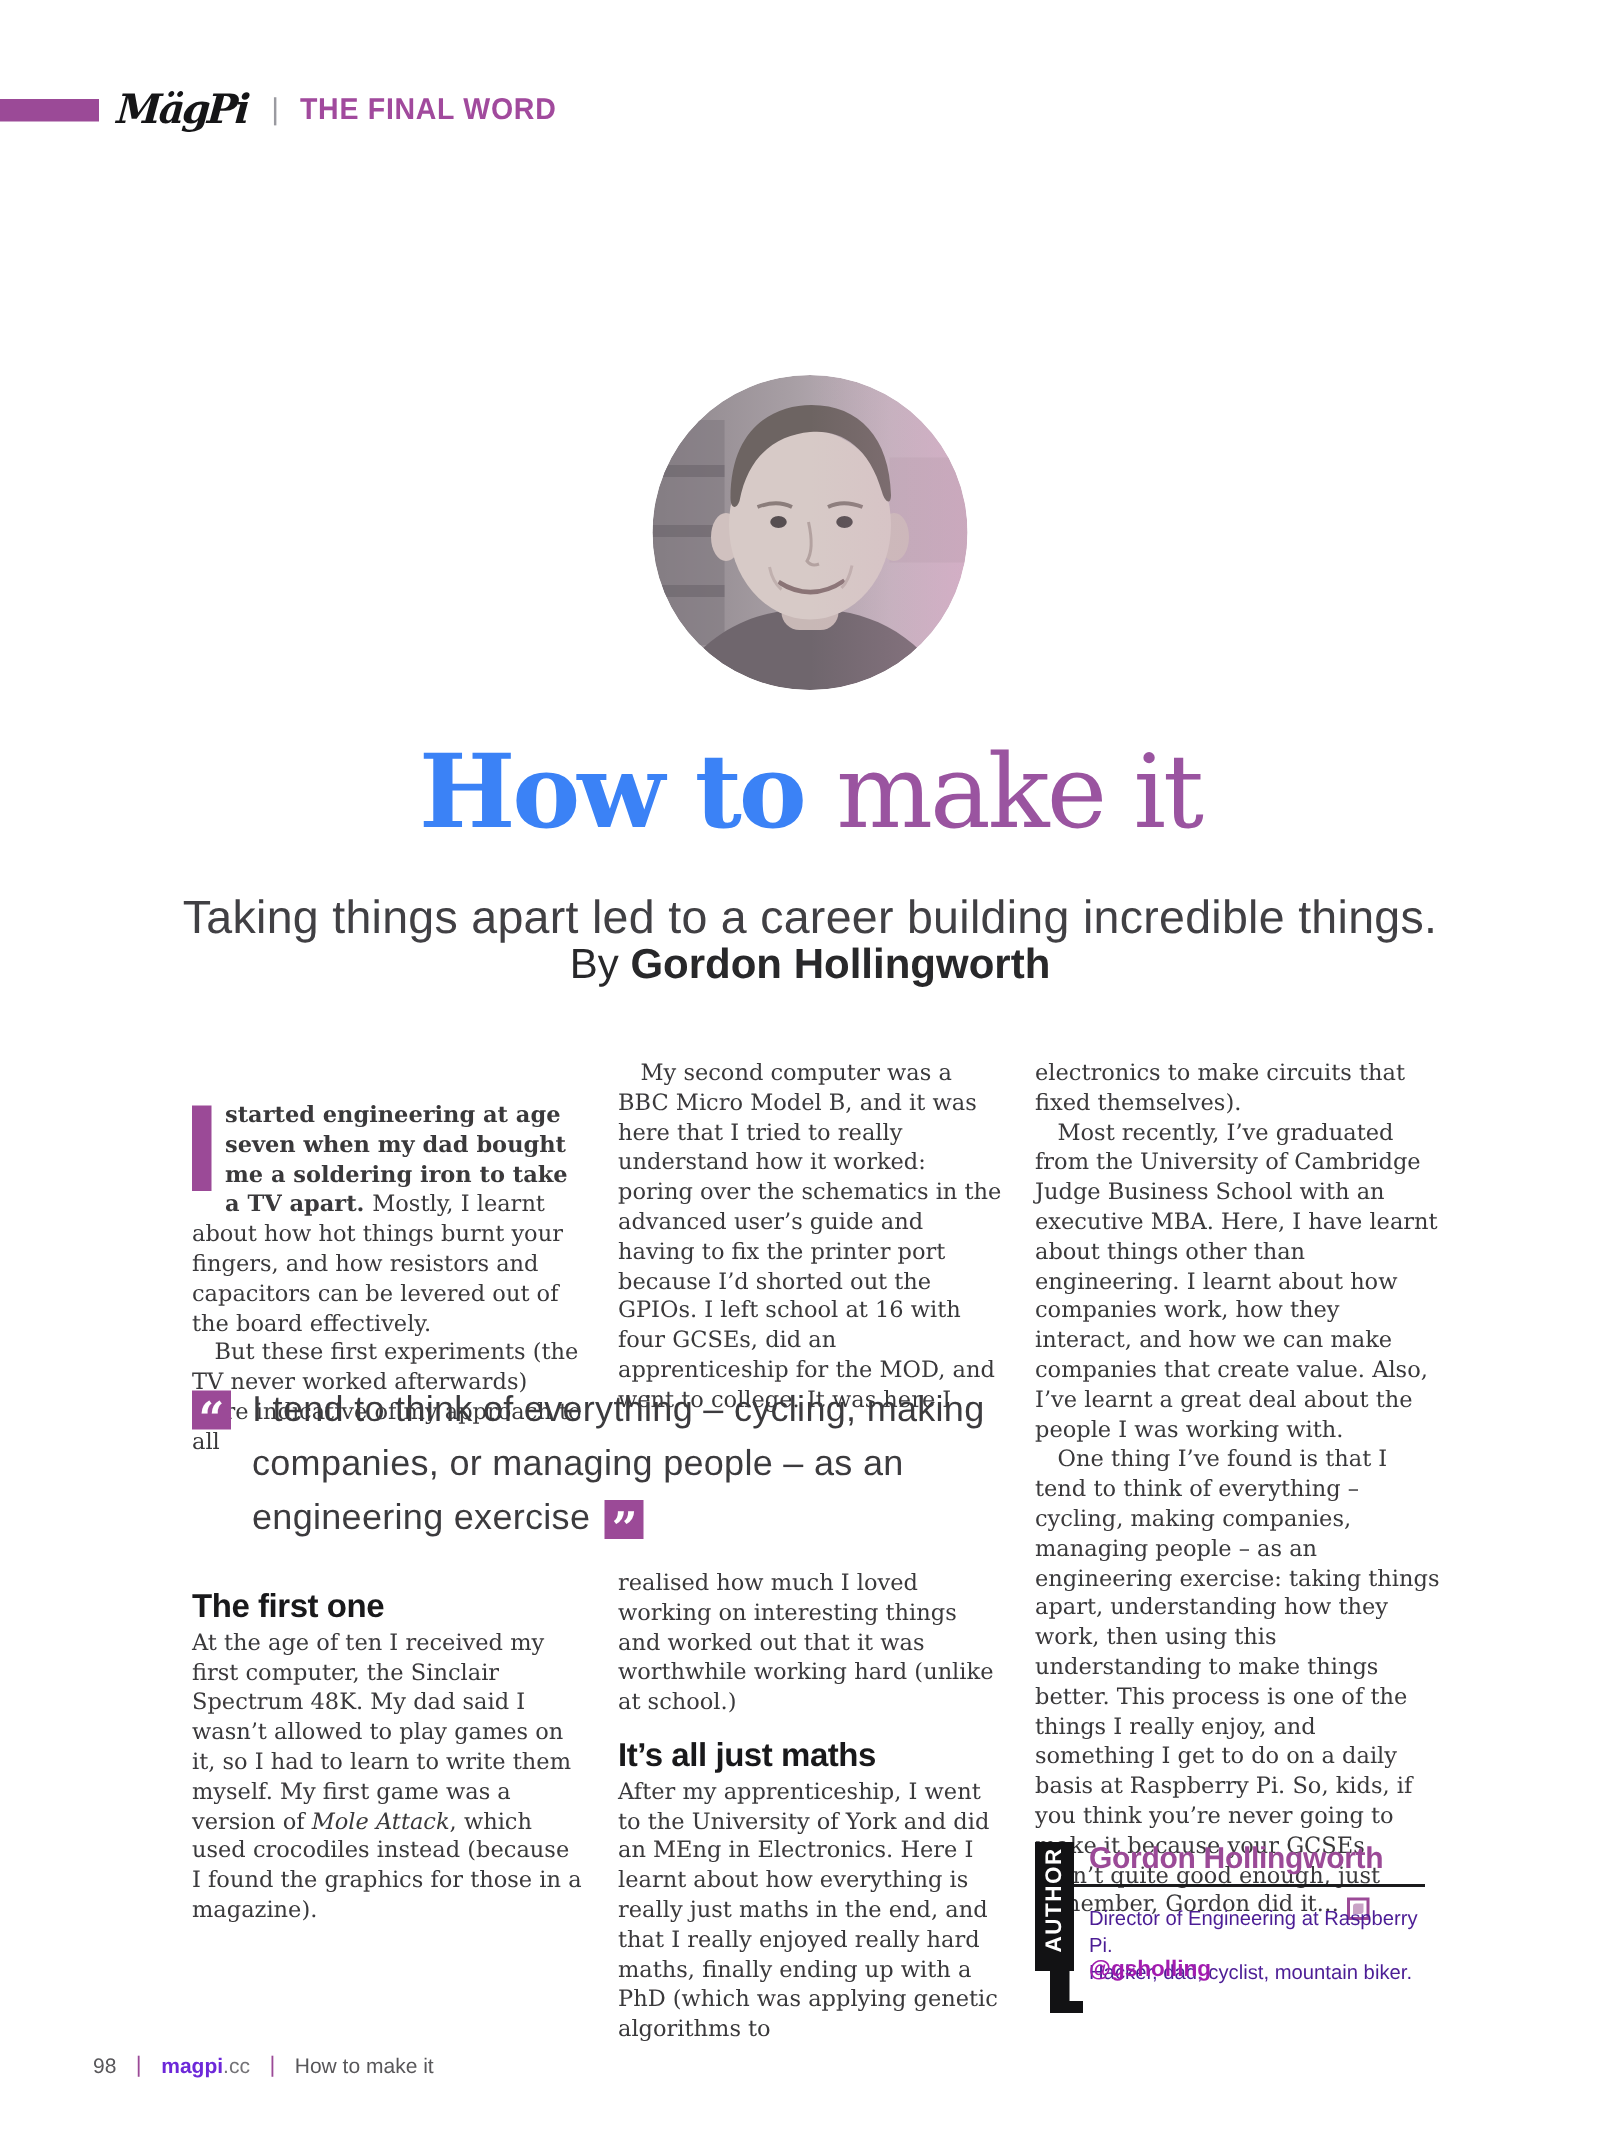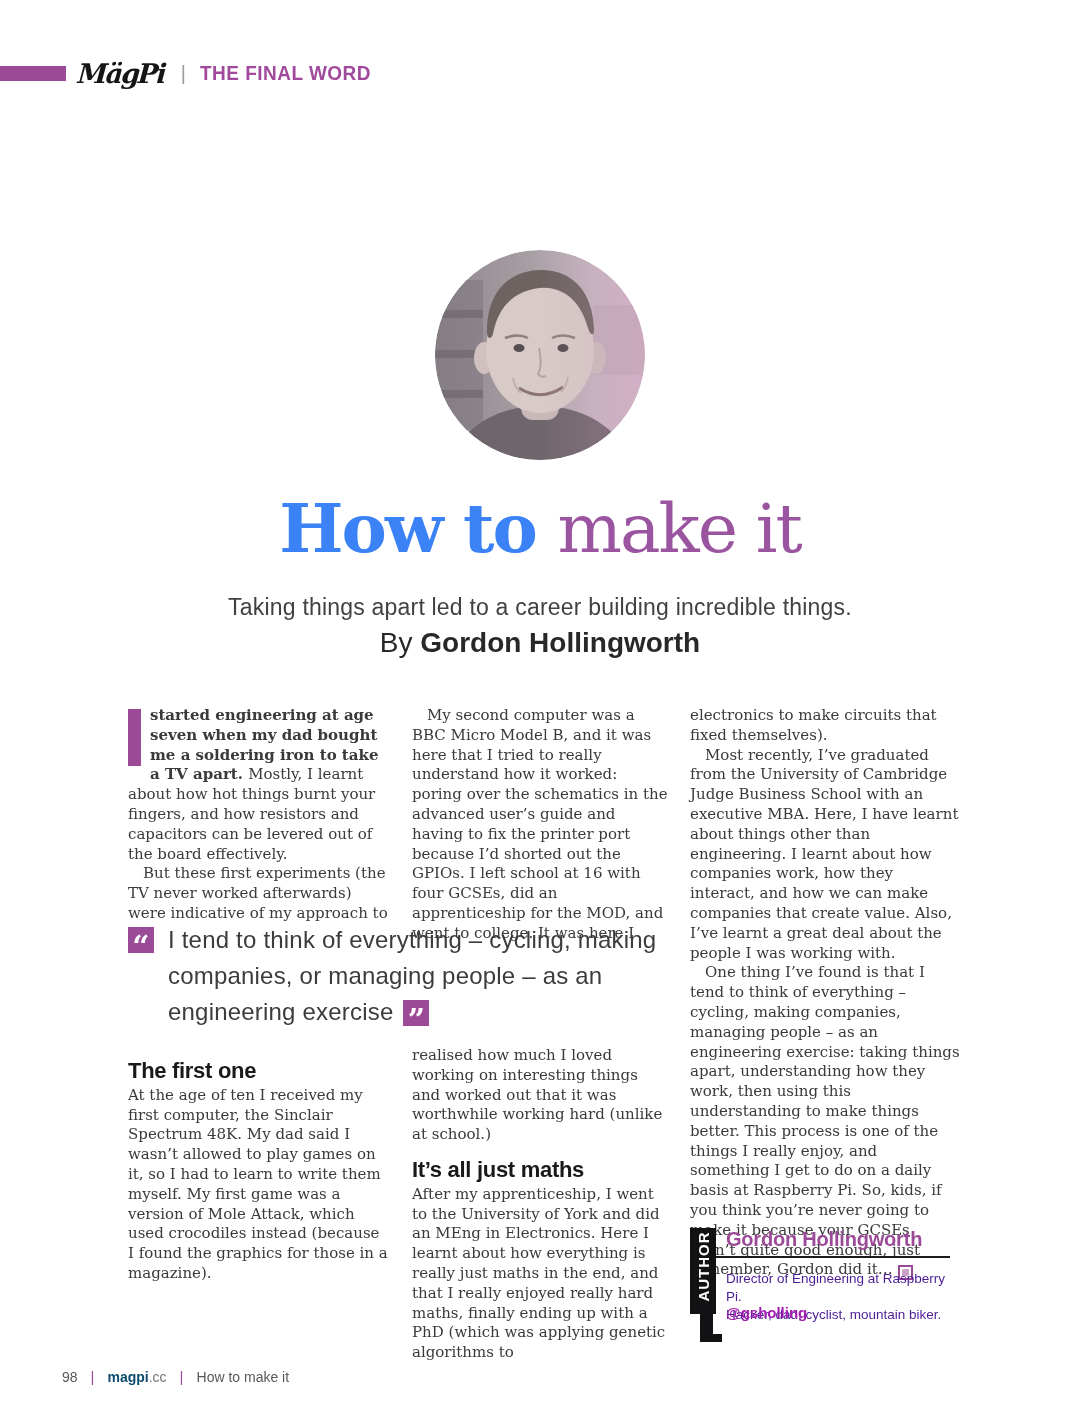--- a/index.html
+++ b/index.html
@@ -20,39 +20,39 @@
     letter-spacing:0.5px; transform:scaleX(0.95); transform-origin:left center; }
   
   .portrait { position:absolute; left:435px; top:250px; width:210px; height:210px;
     border-radius:50%; overflow:hidden; }
   
   .title { position:absolute; left:0; top:494px; width:100%; text-align:center;
     font-family:"DejaVu Serif", serif; font-size:68px; line-height:1; letter-spacing:-2px; }
   .title-black { font-weight:bold; color:#3b82f6; }
   .title-purple { font-weight:normal; color:#9a54a0; }
   .subtitle { position:absolute; left:0; top:594px; width:100%; text-align:center;
-    font-size:23px; font-weight:300; color:#414044; letter-spacing:0.2px; }
+    font-size:31px; font-weight:300; color:#414044; letter-spacing:0.2px; }
   .byline { position:absolute; left:0; top:627px; width:100%; text-align:center;
     font-size:28px; color:#28282a; }
   .byline-name { font-weight:bold; }
   
   .col { position:absolute; font-family:"DejaVu Serif", serif; font-size:15px;
     line-height:19.8px; color:#3a393b; text-align:left; }
   .col p.indent { text-indent:15px; }
-  .col-1a { left:128px; top:706px; width:262px; }
+  .col-1a { left:128px; top:734px; width:262px; }
   .col-2a { left:412px; top:706px; width:258px; }
   .col-3  { left:690px; top:706px; width:270px; }
   .col-1b { left:128px; top:1046px; width:262px; }
   .col-2b { left:412px; top:1046px; width:258px; }
   .drop-bar { float:left; width:13px; height:57px; background:#9b4a97;
     margin:3px 9px 0 0; }
   .lead-bold { font-weight:bold; }
   .sub-heading { font-family:"Liberation Sans", sans-serif; font-weight:800;
     font-size:22px; color:#19191b; margin:15px 0 5px; letter-spacing:-0.3px; }
-  .italic { }
+  .italic { font-style:italic; }
   
   .pull-quote { position:absolute; left:128px; top:922px; width:560px;
     padding-left:40px; font-size:24px; line-height:36px; font-weight:300;
     color:#3c3b3e; letter-spacing:0.2px; }
   .quote-mark { display:inline-flex; align-items:center; justify-content:center;
     width:26px; height:26px; background:#9b4a97; color:#ffffff;
     font-family:"DejaVu Serif", serif; font-weight:bold; font-size:30px;
     line-height:0; overflow:hidden; }
   .quote-open { position:absolute; left:0; top:5px; }
   .quote-open span { position:relative; top:7px; }
@@ -81,21 +81,21 @@
     background:#1b1b1d; }
   .author-bio { position:absolute; left:726px; top:1270px; width:232px;
     color:#4c1d95; font-size:13.5px; line-height:18px; }
   .author-handle { position:absolute; left:726px; top:1304px;
     color:#a21caf; font-weight:bold; font-size:15px; text-decoration:none; }
   
   .footer { position:absolute; left:62px; top:1368px; display:flex;
     align-items:center; gap:13px; font-size:14px; color:#58575a; }
   .footer .pipe { color:#9b4a97; font-size:15px; }
   .footer .site { color:#747377; }
-  .footer .site b { color:#0c4a6e; }
+  .footer .site b { color:#6d28d9; }
 </style>
 </head>
 <body>
 
 <div class="page">
 
   <div class="header">
     <div class="header-bar"></div>
     <div class="logo">MägPi</div>
     <div class="header-divider">|</div>

